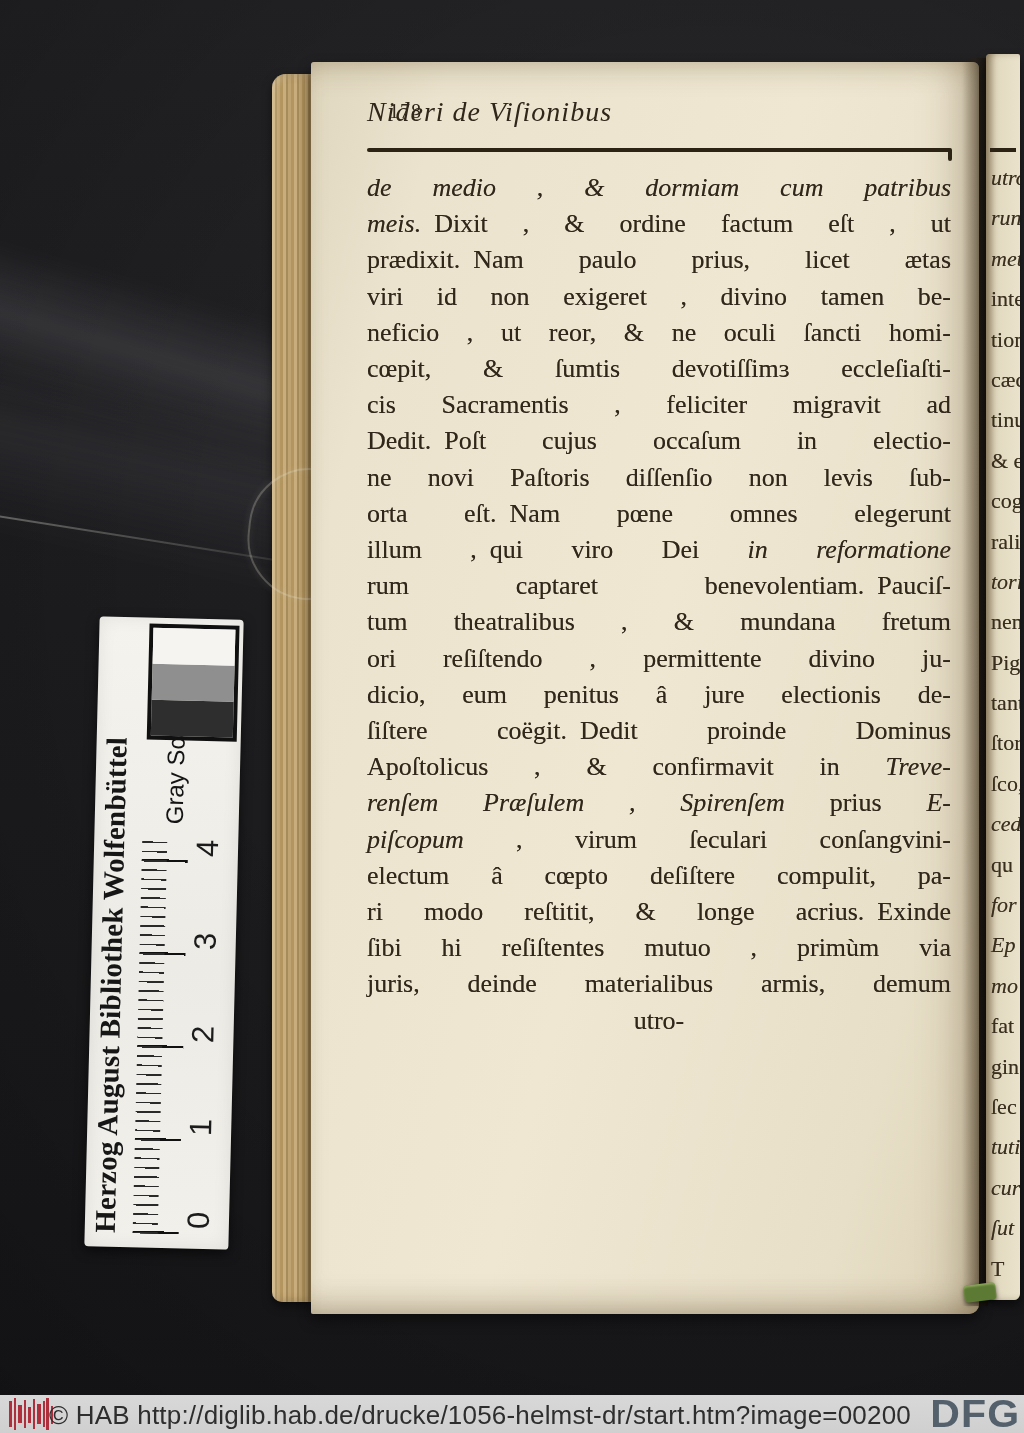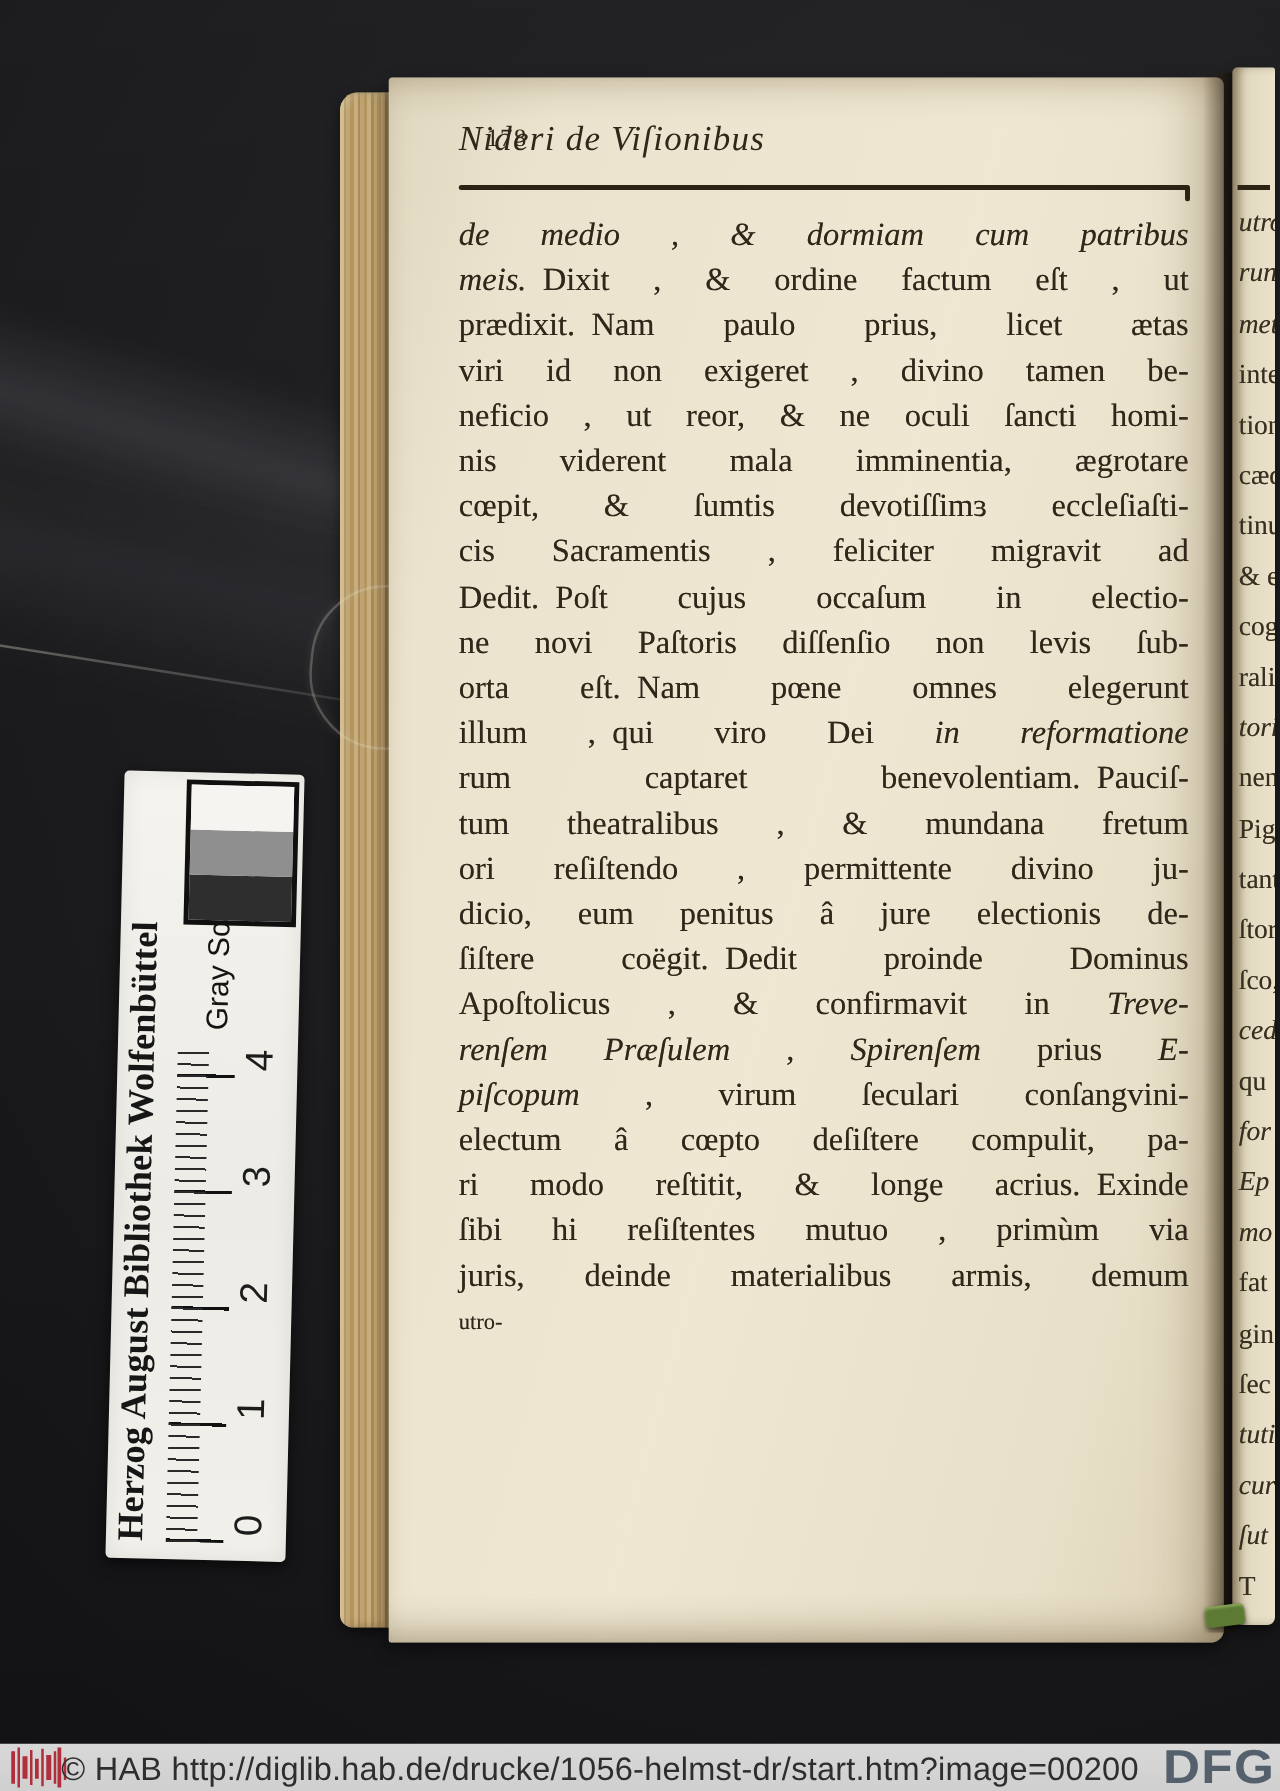--- a/index.html
+++ b/index.html
@@ -42,21 +42,21 @@
   .page-number{position:absolute; left:2px; top:38px; font-size:20px; letter-spacing:1px;margin-left:20px;}
   .running-title{position:absolute; left:0; right:0; top:34px; text-align:left;
     font-style:italic; font-size:28px; letter-spacing:1px;}
   .head-rule{position:absolute; left:0; top:86px; width:100%; height:4px; background:#2c2314; border-radius:2px;}
   .head-rule:after{content:""; position:absolute; right:-1px; top:0; width:4px; height:13px; background:#2c2314; border-radius:2px;}
 
   .body-text{position:absolute; left:0; top:108px; width:584px;
     font-size:26px; line-height:36.2px; text-shadow:0 0 0.5px rgba(44,33,16,0.55);}
   .line{text-align:justify; text-align-last:justify; white-space:nowrap;}
   .line .it{font-style:italic;}
-  .catchword{text-align:left; font-size:18px; line-height:36.2px;}
+  .catchword{text-align:center; font-size:26px; line-height:36.2px;}
 
   
   .gutter{position:absolute; left:962px; top:58px; width:26px; height:1248px;
     background:linear-gradient(90deg, rgba(40,28,12,0) 0%, rgba(40,28,12,0.35) 55%, rgba(18,12,5,0.65) 100%);}
   .next-page{position:absolute; left:986px; top:54px; width:34px; height:1246px;
     background:linear-gradient(90deg,#cdc2a4 0%, #e2d9c0 30%, #eae2cb 100%);
     border-radius:4px 2px 6px 8px;
     box-shadow:inset 7px 0 9px -3px rgba(70,50,22,0.55), 0 5px 10px rgba(0,0,0,0.5);
     overflow:hidden; color:#3a2f1e;}
   .np-rule{margin:94px 0 6px 4px; width:26px; height:4px; background:#2c2314;}
@@ -117,21 +117,20 @@
         <span class="page-number">178</span>
         <span class="running-title">Nideri de Viſionibus</span>
         <div class="head-rule"></div>
       </div>
       <div class="body-text">
           <div class="line"><span class="it">de medio , &amp; dormiam cum patribus</span></div>
           <div class="line"><span class="it">meis.</span><span> Dixit , &amp; ordine factum eſt , ut</span></div>
           <div class="line"><span>prædixit. Nam paulo prius, licet ætas</span></div>
           <div class="line"><span>viri id non exigeret , divino tamen be-</span></div>
           <div class="line"><span>neficio , ut reor, &amp; ne oculi ſancti homi-</span></div>
-          <div class="line"><span>nis viderent mala imminentia, ægrotare</span></div>
           <div class="line"><span>cœpit, &amp; ſumtis devotiſſimɜ eccleſiaſti-</span></div>
           <div class="line"><span>cis Sacramentis , feliciter migravit ad</span></div>
           <div class="line"><span>Dedit. Poſt cujus occaſum in electio-</span></div>
           <div class="line"><span>ne novi Paſtoris diſſenſio non levis ſub-</span></div>
           <div class="line"><span>orta eſt. Nam pœne omnes elegerunt</span></div>
           <div class="line"><span>illum , qui viro Dei </span><span class="it">in reformatione</span></div>
           <div class="line"><span>rum captaret benevolentiam. Pauciſ-</span></div>
           <div class="line"><span>tum theatralibus , &amp; mundana fretum</span></div>
           <div class="line"><span>ori reſiſtendo , permittente divino ju-</span></div>
           <div class="line"><span>dicio, eum penitus â jure electionis de-</span></div>

